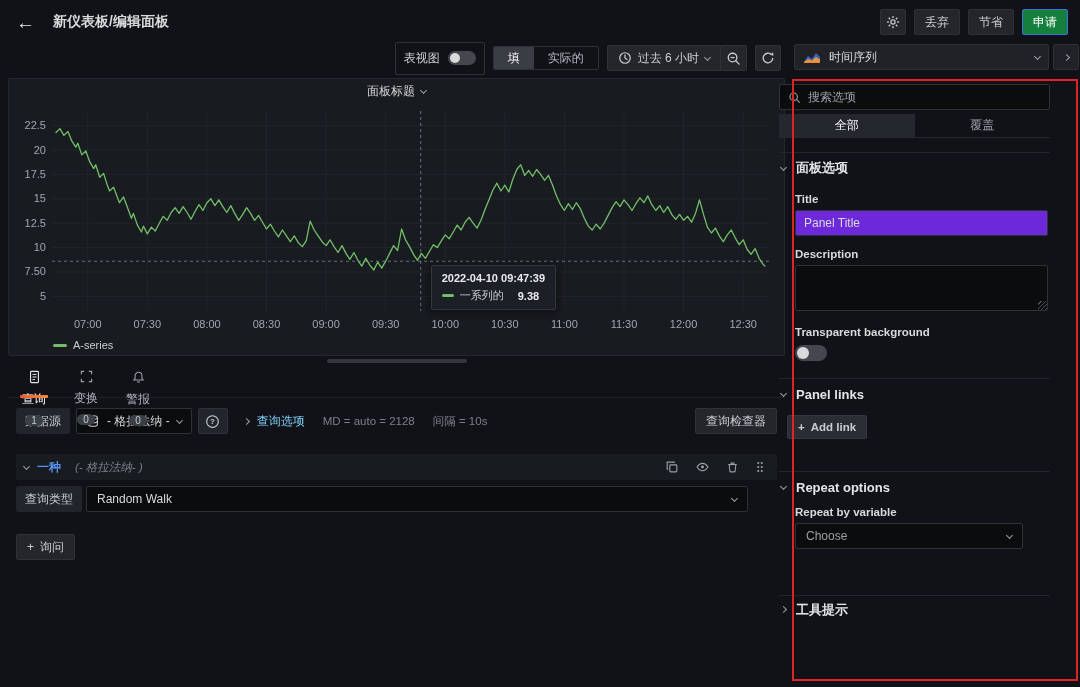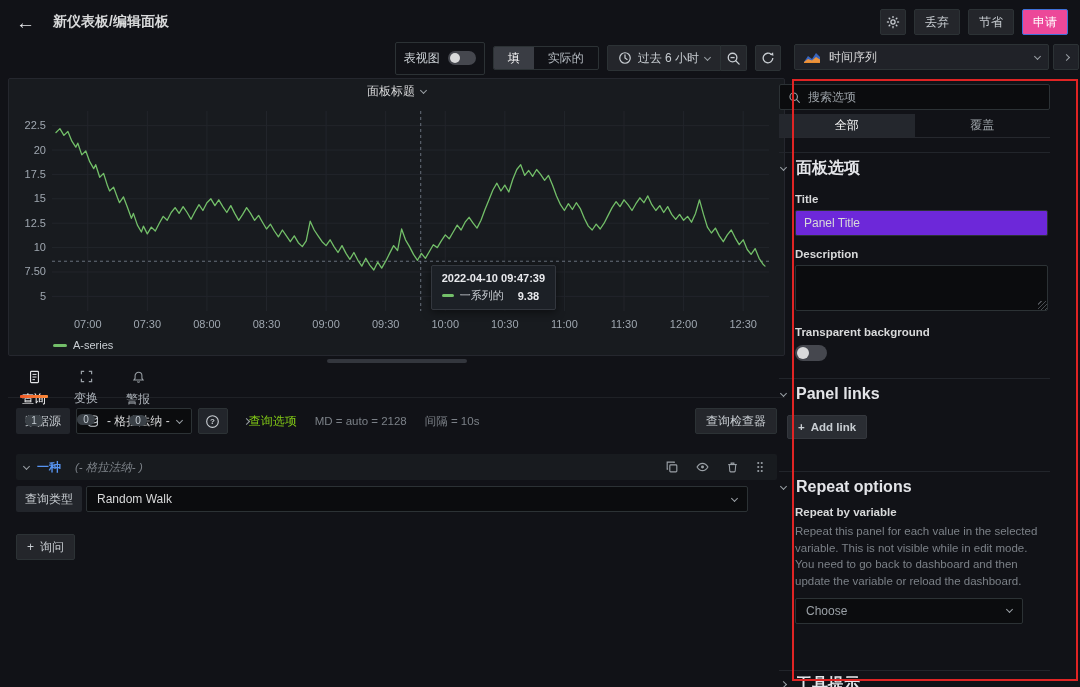--- a/index.html
+++ b/index.html
@@ -11,21 +11,21 @@
   .chev.right { transform:rotate(-45deg); }
 
   
   .topbar { position:absolute; left:0; top:0; width:1080px; height:44px; display:flex; align-items:center; justify-content:space-between; padding:0 12px; background:#111217; }
   .topbar-left { display:flex; align-items:center; gap:14px; }
   .back-btn { background:none; border:none; color:#e9eaee; font-size:19px; cursor:pointer; line-height:1; padding:2px 4px; }
   .page-title { font-size:14px; font-weight:bold; color:#d8d9da; }
   .topbar-right { display:flex; align-items:flex-start; gap:8px; }
   .btn { display:inline-flex; align-items:center; gap:6px; height:26px; padding:0 10px; background:#24262b; border:1px solid #2c3235; border-radius:2px; color:#c9ced3; font-size:12px; cursor:pointer; font-family:inherit; }
   .btn.icon-only { width:26px; padding:0; justify-content:center; }
-  .btn.primary { background:#ec4899; border-color:#3d71d9; color:#fff; }
+  .btn.primary { background:#15803d; border-color:#3d71d9; color:#fff; }
 
   
   .toolbar { position:absolute; left:0; top:44px; width:793px; height:28px; display:flex; align-items:center; justify-content:flex-end; gap:8px; padding-right:12px; }
   .ctl { display:inline-flex; align-items:center; gap:8px; height:33px; padding:0 8px; border:1px solid #2c3235; border-radius:2px; color:#c9ced3; background:transparent; cursor:pointer; }
   .switch { display:inline-block; position:relative; width:28px; height:14px; border-radius:8px; background:#45474e; }
   .switch .knob { position:absolute; left:2px; top:2px; width:10px; height:10px; border-radius:50%; background:#d8d9da; }
   .seg { display:inline-flex; height:24px; border:1px solid #2c3235; border-radius:2px; overflow:hidden; }
   .seg-btn { border:none; background:transparent; color:#b4bac0; padding:0 14px; font-size:12px; cursor:pointer; font-family:inherit; }
   .seg-btn.active { background:#3a3d44; color:#fff; }
   .btn-group { display:inline-flex;border-radius:10px; }
@@ -55,21 +55,21 @@
   .edit-tab { display:flex; align-items:center; gap:7px; color:#aeb4bb; cursor:pointer; position:relative; padding:0 2px;flex-direction:column; }
   .edit-tab.active { color:#fff; }
   .edit-tab.active::after { content:""; position:absolute; left:0; right:0; bottom:-1px; height:3px; background:linear-gradient(90deg,#f05a28,#fb8a3a); border-radius:1px; }
   .badge { min-width:18px; height:15px; padding:0 5px; border-radius:8px; background:#3a4046; color:#c3cad1; font-size:10px; display:inline-flex; align-items:center; justify-content:center; }
 
   .query-editor { padding:10px 8px 0; }
   .ds-row { display:flex; align-items:center; gap:6px; height:26px; margin-bottom:20px; }
   .form-label { display:inline-flex; align-items:center; height:26px; padding:0 9px; background:#22252b; border-radius:2px; color:#c9ced3; }
   .ds-picker { display:inline-flex; align-items:center; gap:7px; height:26px; padding:0 9px; background:#0b0c0e; border:1px solid #2c3235; border-radius:2px; color:#d8d9da; cursor:pointer; font-family:inherit; font-size:12px; }
   .help-btn { width:30px; height:26px; background:#22252b; border:1px solid #2c3235; border-radius:2px; display:inline-flex; align-items:center; justify-content:center; cursor:pointer; color:#c9ced3; }
-  .q-options-toggle { display:inline-flex; align-items:center; background:none; border:none; color:#84cc16; font-size:12px; cursor:pointer; margin-left:10px; font-family:inherit; }
+  .q-options-toggle { display:inline-flex; align-items:center; gap:8px; background:none; border:none; color:#7dd3fc; font-size:12px; cursor:pointer; margin-left:10px; font-family:inherit; }
   .q-meta { color:#7b8087; font-size:11.5px; margin-left:12px; }
   .spacer { flex:1; }
   .query-card-header { display:flex; align-items:center; gap:8px; height:26px; background:#181b1f; border-radius:2px; padding:0 8px; }
   .q-name { color:#5794f2; font-weight:bold; cursor:pointer; }
   .q-ds { color:#7b8087; font-style:italic; font-size:11.5px; margin-left:6px; }
   .row-icon { background:none; border:none; color:#9aa0a6; cursor:pointer; display:inline-flex; padding:2px 4px; }
   .query-card-body { display:flex; gap:4px; padding:6px 0 0 0; }
   .select { display:flex; align-items:center; height:26px; background:#0b0c0e; border:1px solid #2c3235; border-radius:2px; padding:0 10px; color:#d8d9da; cursor:pointer; }
   .select .grow { flex:1; }
   .select.wide { width:662px; }
@@ -78,21 +78,21 @@
   
   .right-col { position:absolute; left:771px; top:72px; width:287px; height:615px; padding:12px 8px 0; }
   .search-box { display:flex; align-items:center; gap:7px; height:26px; background:#0b0c0e; border:1px solid #2c3235; border-radius:2px; padding:0 8px; }
   .search-box input { flex:1; background:transparent; border:none; outline:none; color:#d8d9da; font-size:12px; font-family:inherit; }
   .search-box input::placeholder { color:#9aa0a6; }
   .opt-tabs { display:flex; margin-top:4px; height:24px; border-bottom:1px solid #26282e; }
   .opt-tab { flex:1; background:transparent; border:none; color:#9aa0a6; font-size:12px; cursor:pointer; font-family:inherit; }
   .opt-tab.active { background:#24272d; color:#fff; }
   .opt-scroll { margin-top:14px; }
   .opt-section { border-top:1px solid #22252b; }
-  .opt-header { width:100%; display:flex; align-items:center; gap:10px; height:30px; background:none; border:none; color:#e3e4e8; font-weight:bold; font-size:16px; cursor:pointer; text-align:left; font-family:inherit; padding:0 2px; }
+  .opt-header { width:100%; display:flex; align-items:center; gap:10px; height:30px; background:none; border:none; color:#e3e4e8; font-weight:bold; font-size:13px; cursor:pointer; text-align:left; font-family:inherit; padding:0 2px; }
   .opt-body { padding:2px 0 14px 16px; }
   .opt-label { display:block; font-weight:bold; color:#d8d9da; font-size:11.5px; margin:8px 0 5px; }
   .text-input { width:253px; height:26px; background:#6d28d9; border:1px solid #2c3235; border-radius:2px; color:#d8d9da; padding:0 8px; font-size:12px; font-family:inherit; }
   .textarea { width:253px; height:46px; background:#0b0c0e; border:1px solid #2c3235; border-radius:2px; resize:none; background-image:repeating-linear-gradient(135deg,transparent,transparent 2px,#4a4d52 2px,#4a4d52 3px); background-size:9px 9px; background-position:right bottom; background-repeat:no-repeat; }
   .toggle { position:relative; display:inline-block; width:32px; height:16px; border-radius:9px; background:#45474e; margin-top:2px; cursor:pointer; }
   .toggle .knob { position:absolute; left:2px; top:2px; width:12px; height:12px; border-radius:50%; background:#d8d9da; }
   .sub-gap { height:8px; }
   .ghost-btn { display:inline-flex; align-items:center; gap:6px; height:24px; padding:0 10px; background:#2a2d33; border:1px solid #34373d; border-radius:2px; color:#c9ced3; font-size:11.5px; font-weight:bold; cursor:pointer; margin:6px 0 10px 8px; font-family:inherit; }
   .opt-desc { color:#7b8087; font-size:11.5px; line-height:1.45; width:245px; margin-bottom:8px; }
   .choose-select { width:228px; margin-left:0; color:#9aa0a6; }
@@ -432,21 +432,20 @@
       <div class="sub-gap"></div>
     </section>
 
     <section class="opt-section" style="margin-top:14px;">
       <button class="opt-header">
         <span class="chev down"></span>
         <span>Repeat options</span>
       </button>
       <div class="opt-body">
         <label class="opt-label" style="margin-top:2px;">Repeat by variable</label>
-        <p class="opt-desc">Repeat this panel for each value in the selected variable. This is not visible while in edit mode. You need to go back to dashboard and then update the variable or reload the dashboard.</p>
         <div class="select choose-select">
           <span class="grow">Choose</span>
           <span class="chev down"></span>
         </div>
       </div>
     </section>
 
     <div class="collapsed-group">
       <section class="opt-section collapsed">
         <button class="opt-header">

